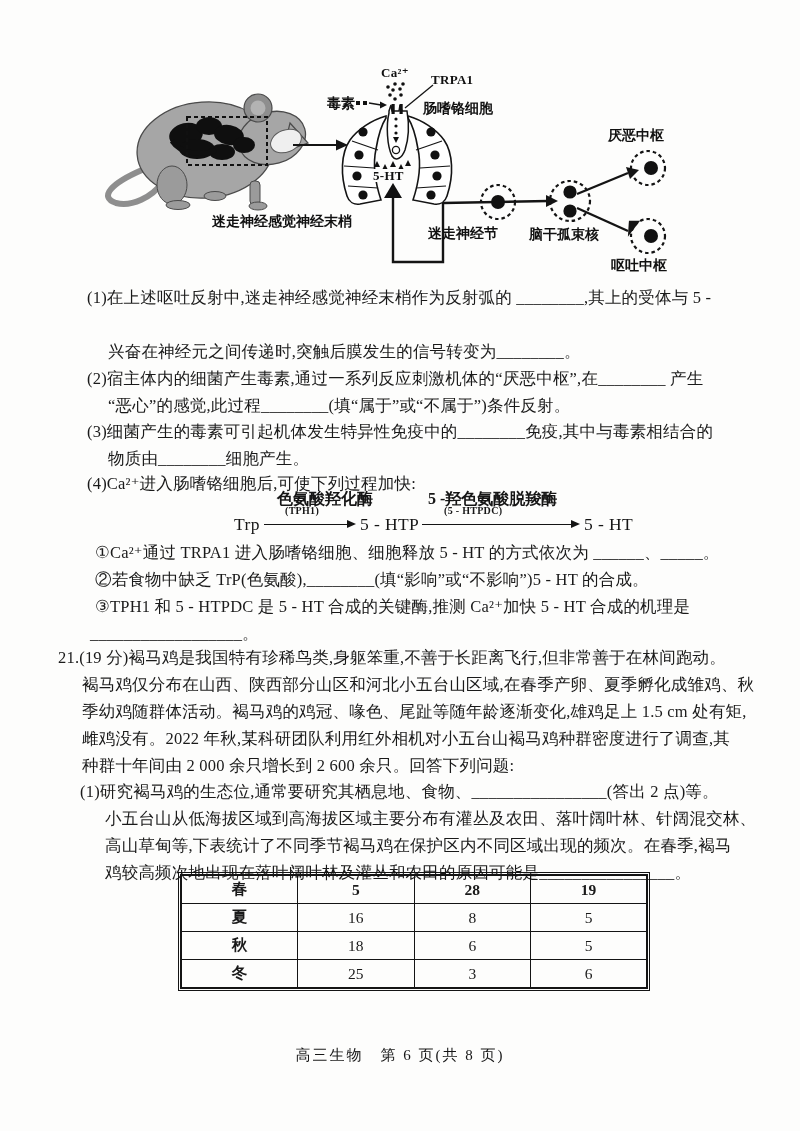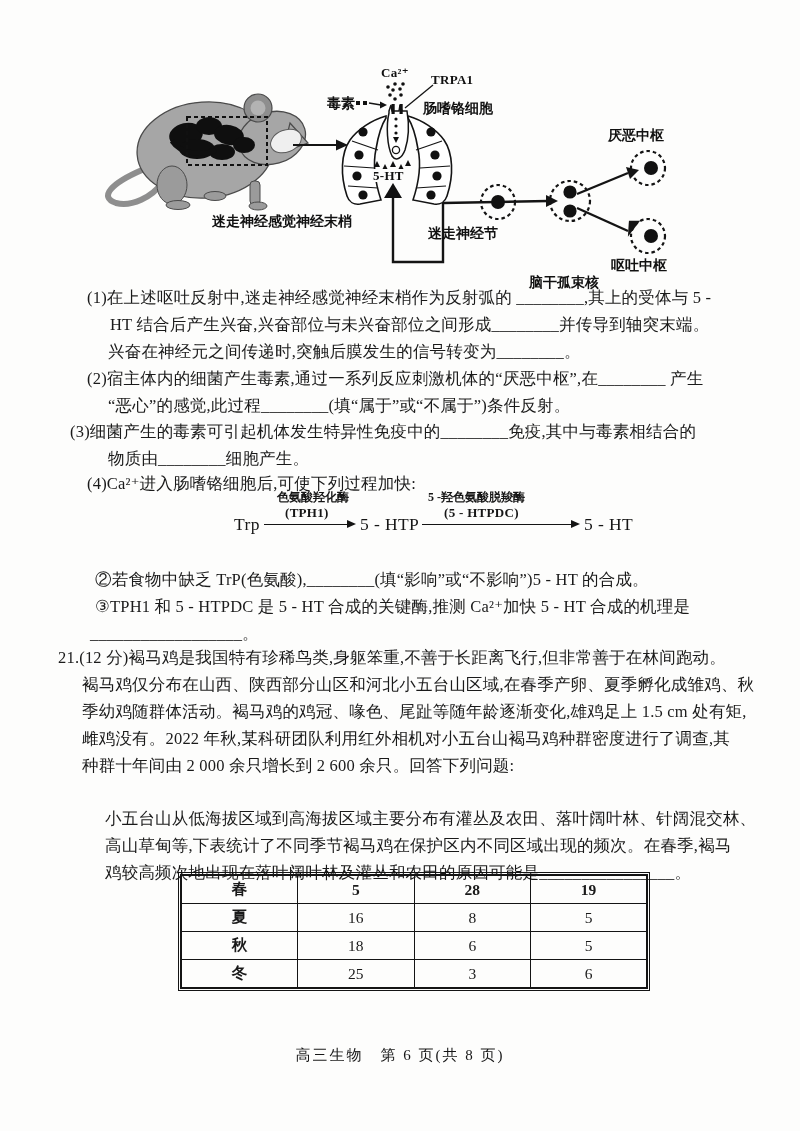--- a/index.html
+++ b/index.html
@@ -30,22 +30,22 @@
     font-size:14px;
     font-weight:bold;
     white-space:nowrap;
     color:#111;
     line-height:1;
   }
   .dlabel.latin{font-size:13px;letter-spacing:.3px;}
   .fiveht{background:#fdfdfc;padding:0 1px;}
   
   .pw{position:absolute;white-space:pre;color:#161616;}
-  .pw.enz{font-size:12px;font-weight:bold;}
-  .pw.abbr{font-size:13px;font-weight:bold;letter-spacing:.3px;}
+  .pw.enz{font-size:16px;font-weight:bold;}
+  .pw.abbr{font-size:10px;font-weight:bold;letter-spacing:.3px;}
   .pw.mol{font-size:17.5px;letter-spacing:.4px;}
   .rxn-arrow{position:absolute;height:0;border-top:1.6px solid #141414;}
   .rxn-arrow:after{
     content:"";position:absolute;right:-2px;top:-5px;
     border-left:9px solid #141414;
     border-top:4px solid transparent;
     border-bottom:4px solid transparent;
   }
   
   .freq-table{
@@ -206,53 +206,54 @@
       </g>
     </svg>
 
     <div class="dlabel latin" style="left:381px;top:11px;">Ca²⁺</div>
     <div class="dlabel latin" style="left:431px;top:18px;">TRPA1</div>
     <div class="dlabel" style="left:327px;top:42px;">毒素</div>
     <div class="dlabel" style="left:423px;top:47px;">肠嗜铬细胞</div>
     <div class="dlabel latin fiveht" style="left:372px;top:114px;">5-HT</div>
     <div class="dlabel" style="left:212px;top:160px;">迷走神经感觉神经末梢</div>
     <div class="dlabel" style="left:428px;top:172px;">迷走神经节</div>
-    <div class="dlabel" style="left:529px;top:173px;margin-top:48px;">脑干孤束核</div>
+    <div class="dlabel" style="left:529px;top:173px;">脑干孤束核</div>
     <div class="dlabel" style="left:608px;top:74px;">厌恶中枢</div>
     <div class="dlabel" style="left:611px;top:204px;">呕吐中枢</div>
   </div>
 
   <div class="line" style="left:87px;top:288px;">(1)在上述呕吐反射中,迷走神经感觉神经末梢作为反射弧的 ________,其上的受体与 5 -</div>
-  <div class="line" style="left:110px;top:315px;">HT 结合后产生兴奋,兴奋部位与未兴奋部位之间形成________并传导到轴突末端。</div>
   <div class="line" style="left:108px;top:342px;">兴奋在神经元之间传递时,突触后膜发生的信号转变为________。</div>
   <div class="line" style="left:87px;top:369px;">(2)宿主体内的细菌产生毒素,通过一系列反应刺激机体的“厌恶中枢”,在________ 产生</div>
   <div class="line" style="left:108px;top:396px;">“恶心”的感觉,此过程________(填“属于”或“不属于”)条件反射。</div>
-  <div class="line" style="left:70px;top:422px;">(3)细菌产生的毒素可引起机体发生特异性免疫中的________免疫,其中与毒素相结合的</div>
+  <div class="line" style="left:87px;top:422px;">(3)细菌产生的毒素可引起机体发生特异性免疫中的________免疫,其中与毒素相结合的</div>
   <div class="line" style="left:108px;top:449px;">物质由________细胞产生。</div>
   <div class="line" style="left:87px;top:474px;">(4)Ca²⁺进入肠嗜铬细胞后,可使下列过程加快:</div>
 
   <div class="pw enz" style="left:277px;top:489px;">色氨酸羟化酶</div>
   <div class="pw abbr" style="left:285px;top:505px;">(TPH1)</div>
   <div class="pw enz" style="left:428px;top:489px;text-align:center;">5 -羟色氨酸脱羧酶</div>
   <div class="pw abbr" style="left:444px;top:505px;">(5 - HTPDC)</div>
   <div class="pw mol" style="left:234px;top:514px;">Trp</div>
   <div class="rxn-arrow" style="left:264px;top:524px;width:90px;"></div>
   <div class="pw mol" style="left:360px;top:514px;">5 - HTP</div>
   <div class="rxn-arrow" style="left:422px;top:524px;width:156px;"></div>
   <div class="pw mol" style="left:584px;top:514px;">5 - HT</div>
 
+  <div class="line" style="left:95px;top:543px;">①Ca²⁺通过 TRPA1 进入肠嗜铬细胞、细胞释放 5 - HT 的方式依次为 ______、_____。</div>
   <div class="line" style="left:95px;top:570px;">②若食物中缺乏 TrP(色氨酸),________(填“影响”或“不影响”)5 - HT 的合成。</div>
   <div class="line" style="left:95px;top:597px;">③TPH1 和 5 - HTPDC 是 5 - HT 合成的关键酶,推测 Ca²⁺加快 5 - HT 合成的机理是</div>
   <div class="line" style="left:90px;top:624px;">__________________。</div>
 
-  <div class="line" style="left:58px;top:648px;">21.(12 分)褐马鸡是我国特有珍稀鸟类,身躯笨重,不善于长距离飞行,但非常善于在林间跑动。</div>
+  <div class="line" style="left:58px;top:648px;">21.(19 分)褐马鸡是我国特有珍稀鸟类,身躯笨重,不善于长距离飞行,但非常善于在林间跑动。</div>
   <div class="line" style="left:82px;top:675px;">褐马鸡仅分布在山西、陕西部分山区和河北小五台山区域,在春季产卵、夏季孵化成雏鸡、秋</div>
   <div class="line" style="left:82px;top:702px;">季幼鸡随群体活动。褐马鸡的鸡冠、喙色、尾趾等随年龄逐渐变化,雄鸡足上 1.5 cm 处有矩,</div>
   <div class="line" style="left:82px;top:729px;">雌鸡没有。2022 年秋,某科研团队利用红外相机对小五台山褐马鸡种群密度进行了调查,其</div>
   <div class="line" style="left:82px;top:756px;">种群十年间由 2 000 余只增长到 2 600 余只。回答下列问题:</div>
+  <div class="line" style="left:80px;top:782px;">(1)研究褐马鸡的生态位,通常要研究其栖息地、食物、________________(答出 2 点)等。</div>
   <div class="line" style="left:105px;top:809px;">小五台山从低海拔区域到高海拔区域主要分布有灌丛及农田、落叶阔叶林、针阔混交林、</div>
   <div class="line" style="left:105px;top:836px;">高山草甸等,下表统计了不同季节褐马鸡在保护区内不同区域出现的频次。在春季,褐马</div>
   <div class="line" style="left:105px;top:863px;">鸡较高频次地出现在落叶阔叶林及灌丛和农田的原因可能是________________。</div>
 
   <table class="freq-table">
     <tbody>
     <tr>
       <td>春</td>
       <td>5</td>
       <td>28</td>

